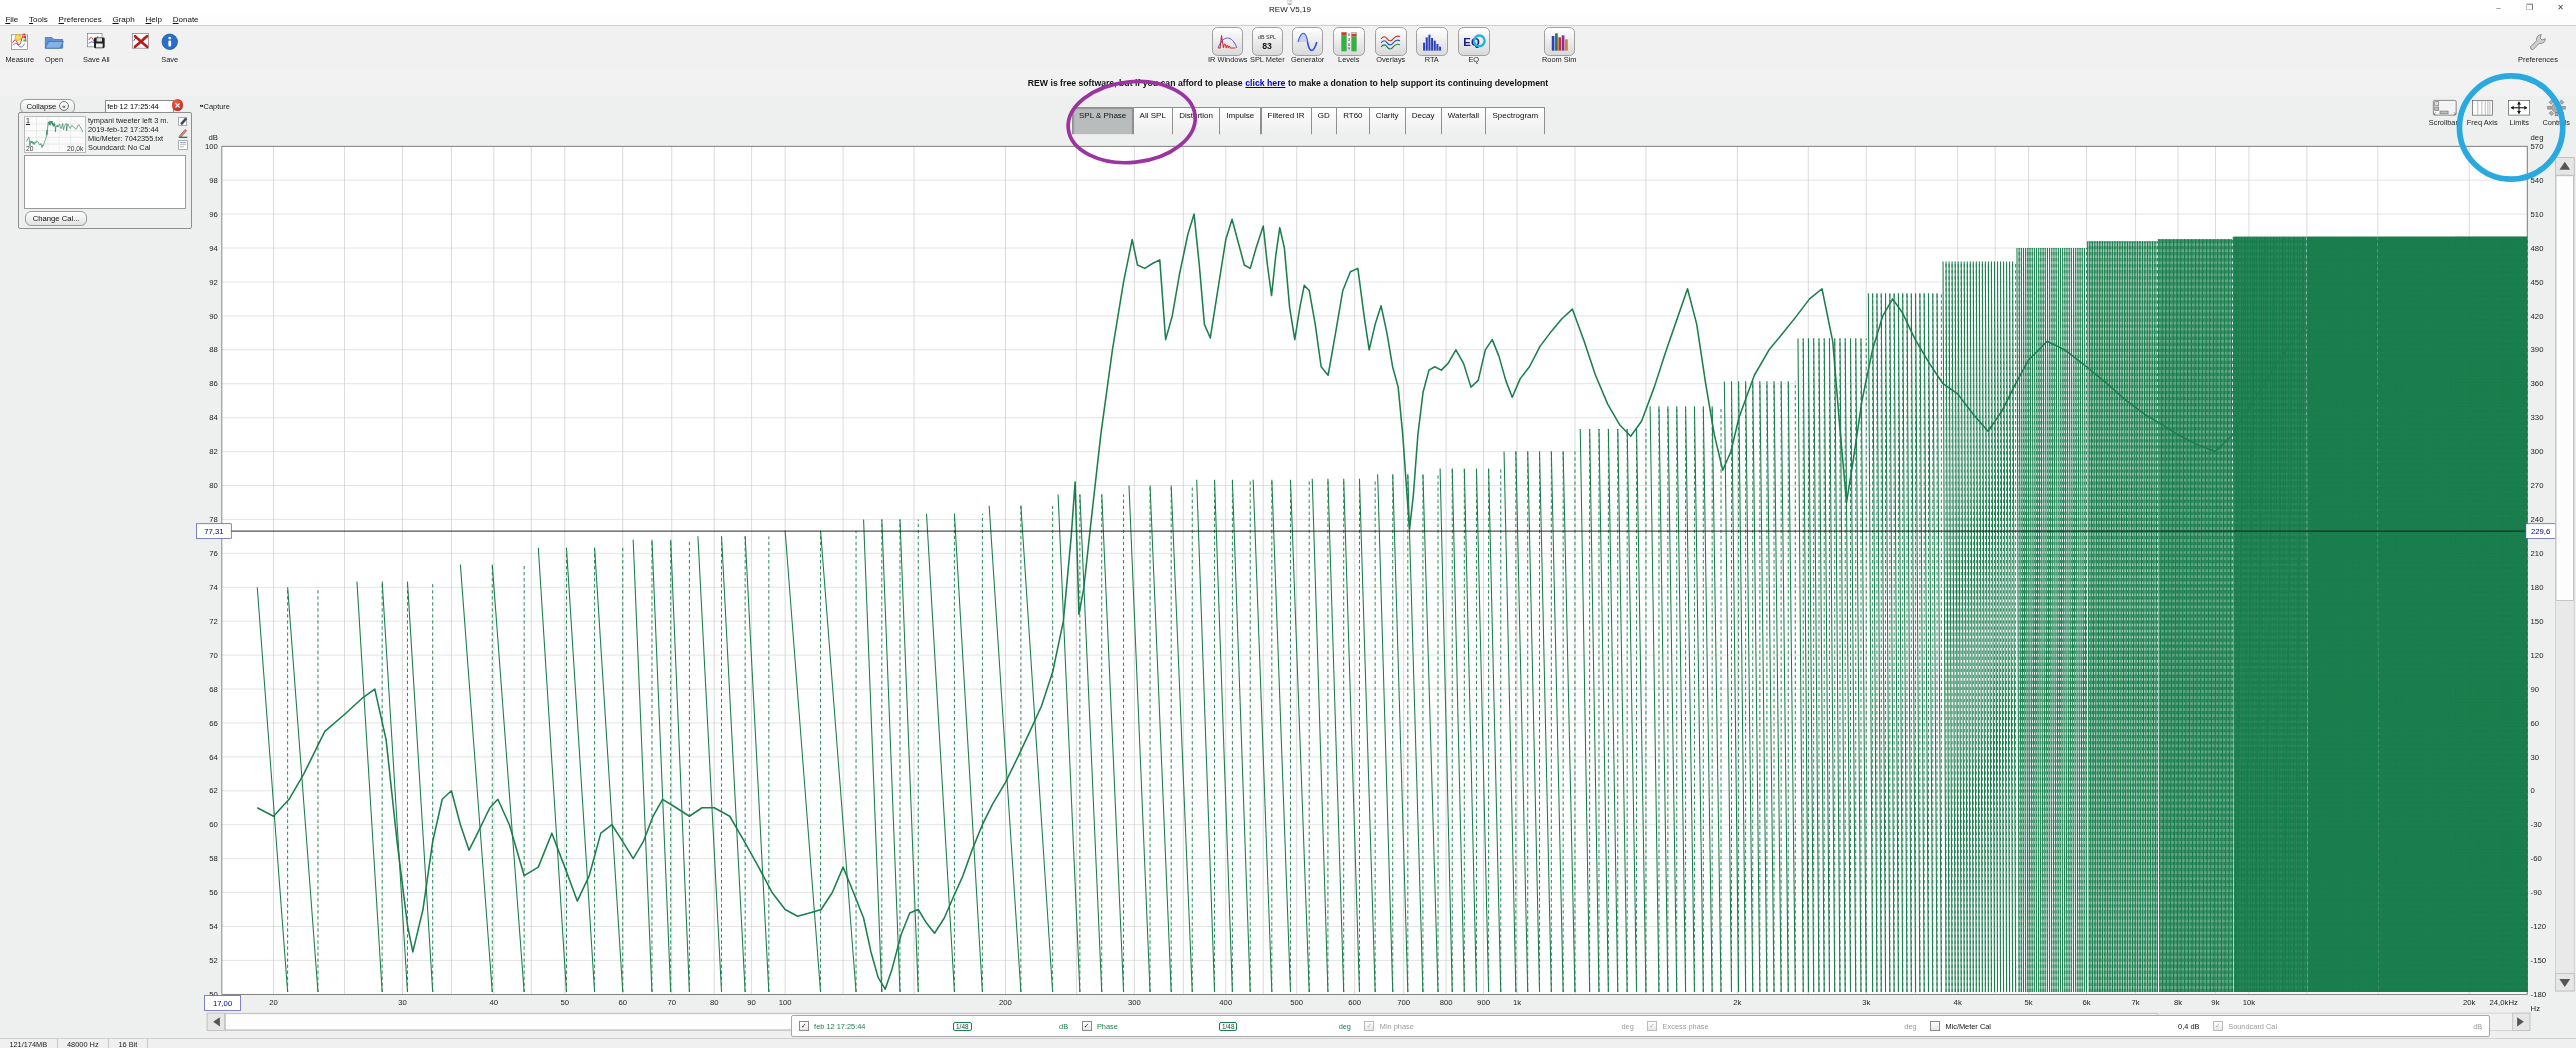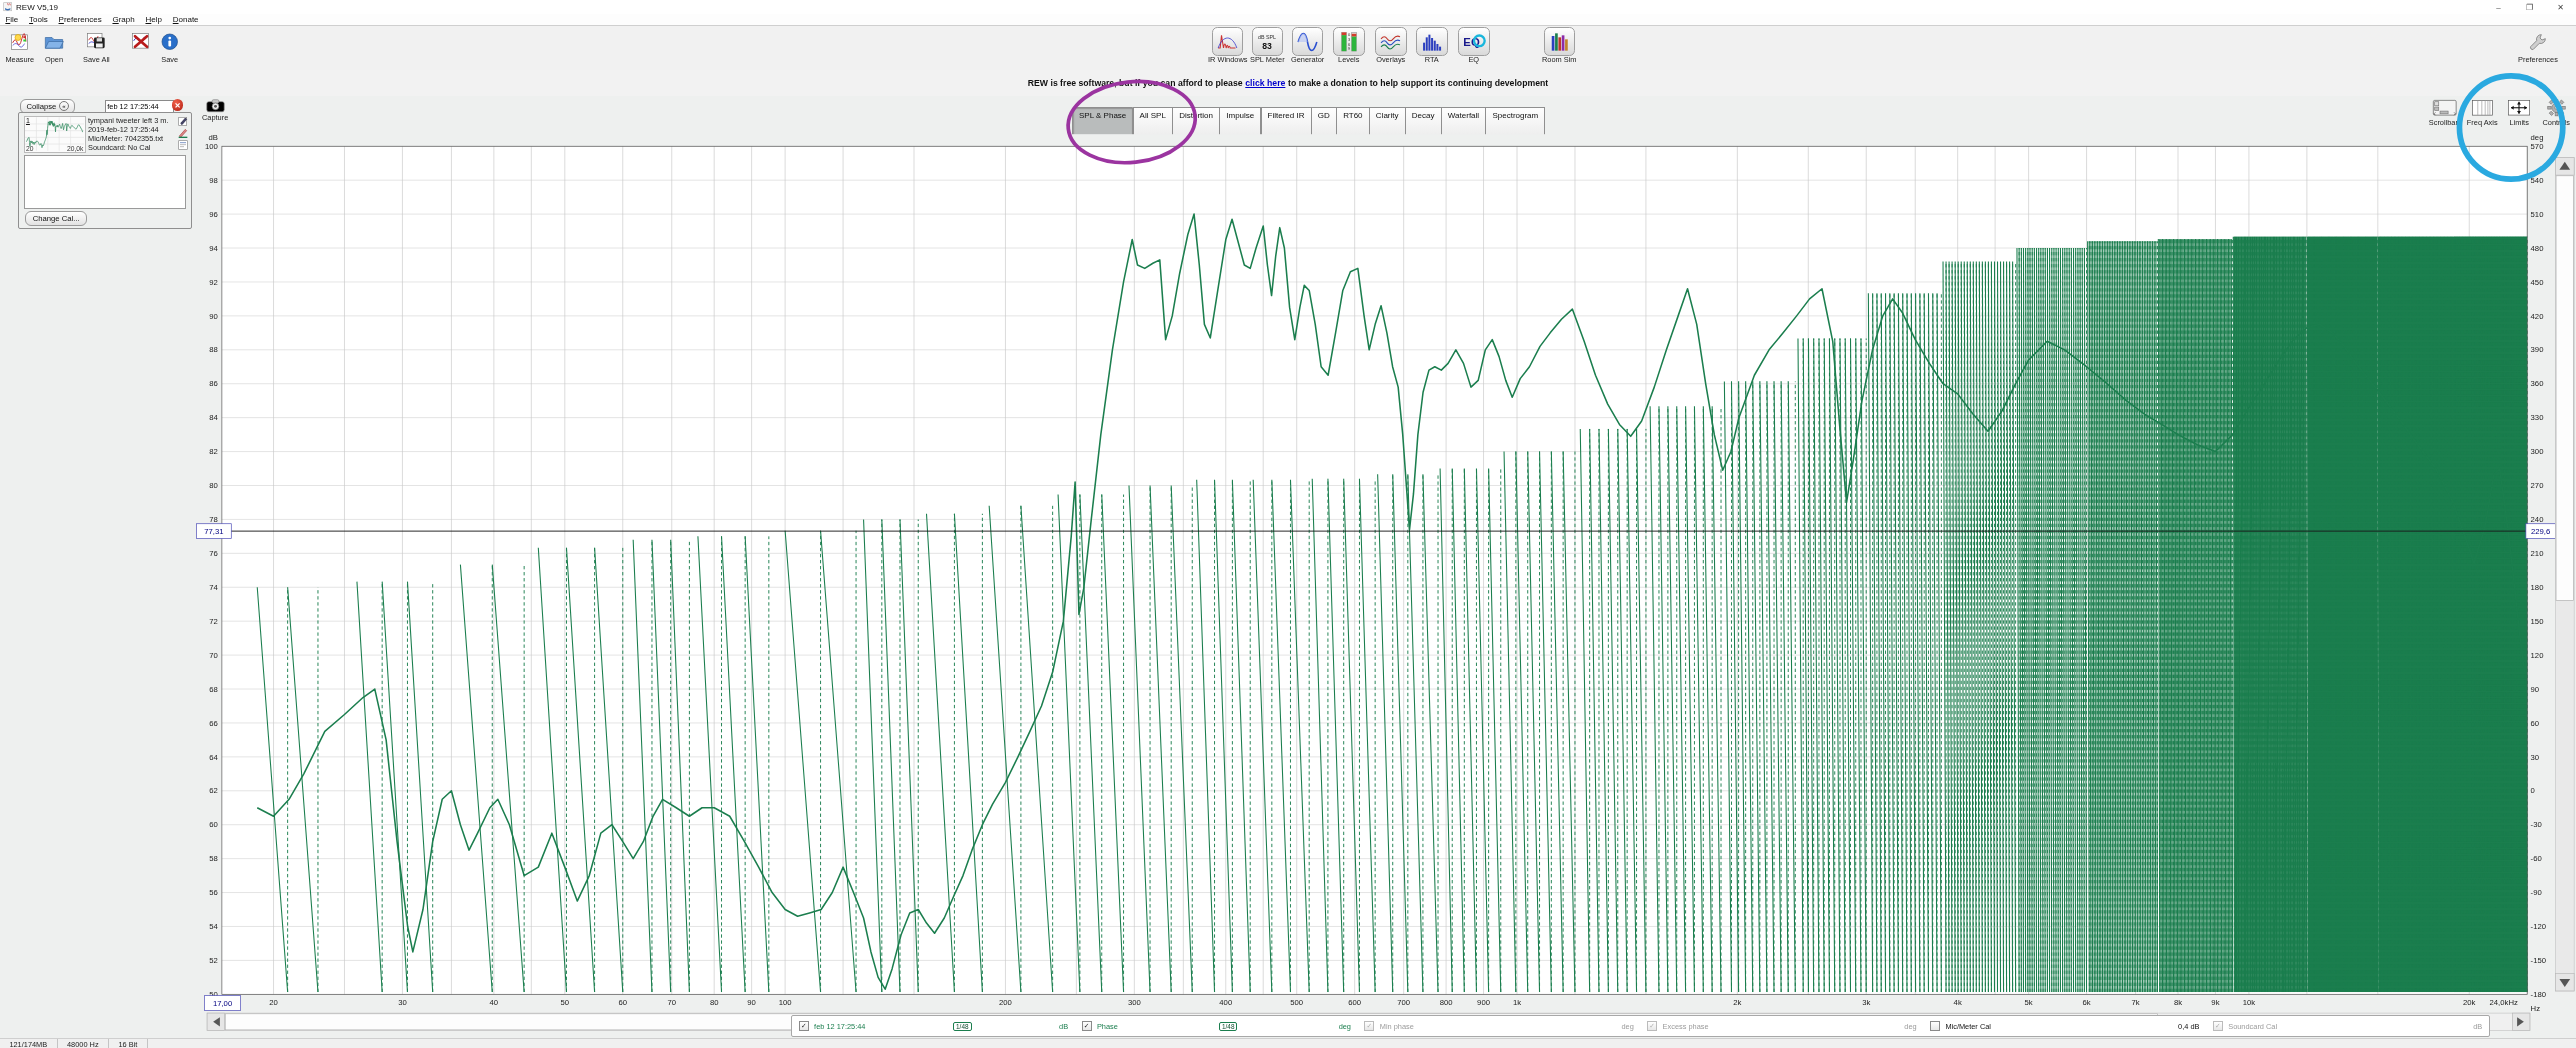--- a/index.html
+++ b/index.html
@@ -1,19 +1,19 @@
 <!DOCTYPE html>
 <html style="font-size:10.7px"><head>
 <meta charset="utf-8">
 <style>
   html,body{margin:0;padding:0;width:2576px;height:1048px;overflow:hidden;
     font-family:"Liberation Sans",sans-serif;background:#eef0ef;color:#111;}
   
   #titlebar{position:absolute;left:0;top:0;width:2576px;height:14px;background:#ffffff;
-    border-bottom:0.7px solid #e3e3e3;display:flex;align-items:center;font-size:8px;}
+    border-bottom:0.7px solid #e3e3e3;display:flex;align-items:center;font-size:8px;flex-direction:column;}
   #titlebar .title{margin-left:4px;color:#111;}
   #winbtns{position:absolute;right:0;top:0;height:14px;display:flex;}
   .winbtn{width:31px;height:14px;display:flex;align-items:center;justify-content:center;
     font-size:8px;color:#444;}
   #menubar{position:absolute;left:0;top:14px;width:2576px;height:11.4px;background:#fdfdfd;
     border-bottom:0.7px solid #cfcfcf;display:flex;align-items:center;font-size:8px;}
   .menu-item{padding:0 5.4px;color:#111;}
   .menu-item::first-letter{text-decoration:underline;}
   #toolbar{position:absolute;left:0;top:25.5px;width:2576px;height:44px;background:#f1f1f1;
     border-bottom:0.7px solid #dcdcdc;}
@@ -44,21 +44,21 @@
   .mi-icons{position:absolute;right:2.7px;top:2.7px;display:flex;flex-direction:column;gap:2px;align-items:center;}
   #meas-list{position:absolute;left:4.7px;top:42px;width:160px;height:52px;background:#fff;border:0.7px solid #9a9a9a;}
   #changecal{position:absolute;left:6px;top:98px;height:13.4px;padding:0 6.7px;border:0.7px solid #9a9a9a;
     border-radius:6px;background:linear-gradient(#fff,#e2e2e2);display:flex;align-items:center;font-size:7.7px;}
   #side-scroll{position:absolute;left:183px;top:50px;width:10px;height:886px;background:#f4f4f4;border:0.7px solid #d0d0d0;}
   #side-scroll .arr{width:8.7px;height:8.7px;background:#e8e8e8;border:0.7px solid #bdbdbd;font-size:5.4px;
     display:flex;align-items:center;justify-content:center;color:#555;}
   #side-thumb{position:absolute;left:0px;top:9.4px;width:8.7px;height:107px;background:#fdfdfd;border:0.7px solid #b5b5b5;}
   
   #graph-panel{position:absolute;left:195px;top:96px;width:2381px;height:942px;background:#eef0ef;}
-  #capture-btn{position:absolute;left:5.4px;top:3.4px;width:29.5px;display:flex;flex-direction:column;align-items:center;font-size:7.4px;color:#222;}
+  #capture-btn{position:absolute;left:5.4px;top:3.4px;width:29.5px;display:flex;flex-direction:row;align-items:center;font-size:7.4px;color:#222;}
   #tabs{position:absolute;left:877px;top:11.4px;display:flex;}
   .tab{border:0.7px solid #8f8f8f;background:linear-gradient(#fefefe,#d8d8d8);font-size:8px;
     padding:2.7px 6px;margin-left:-0.7px;color:#111;white-space:nowrap;}
   .tab:first-child{border-radius:2.7px 0 0 2.7px;margin-left:0;}
   .tab:last-child{border-radius:0 2.7px 2.7px 0;margin-top:48px;}
   .tab.active{background:#b9bcbc;box-shadow:inset 0.7px 0.7px 1.3px #888;}
   #gright{position:absolute;right:1.3px;top:2.7px;display:flex;}
   .gbtn{width:37px;display:flex;flex-direction:column;align-items:center;font-size:7.4px;color:#222;}
   .gbtn .ic{height:19px;display:flex;align-items:center;justify-content:center;}
   

